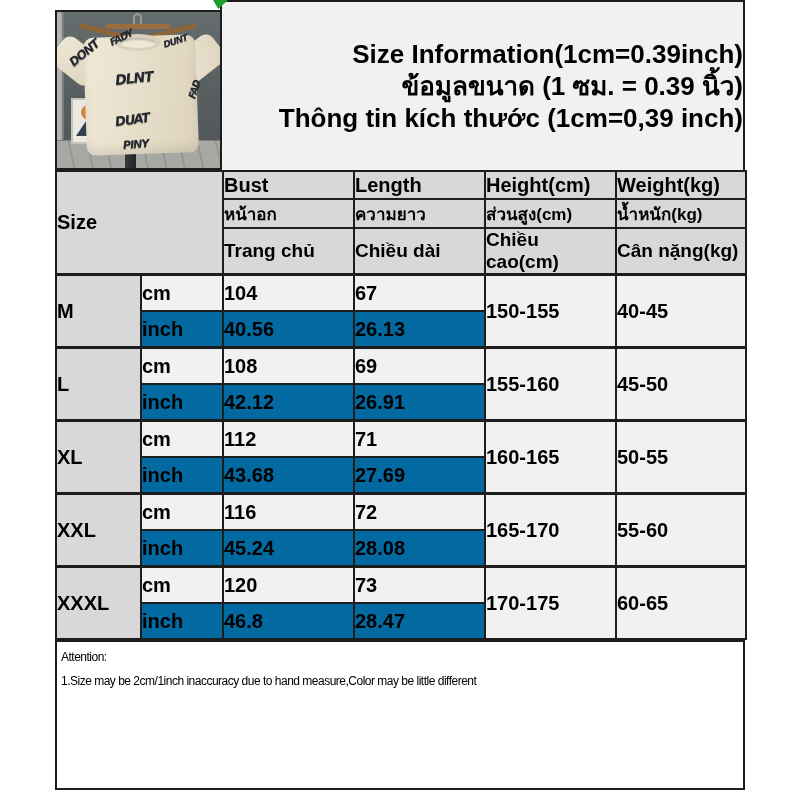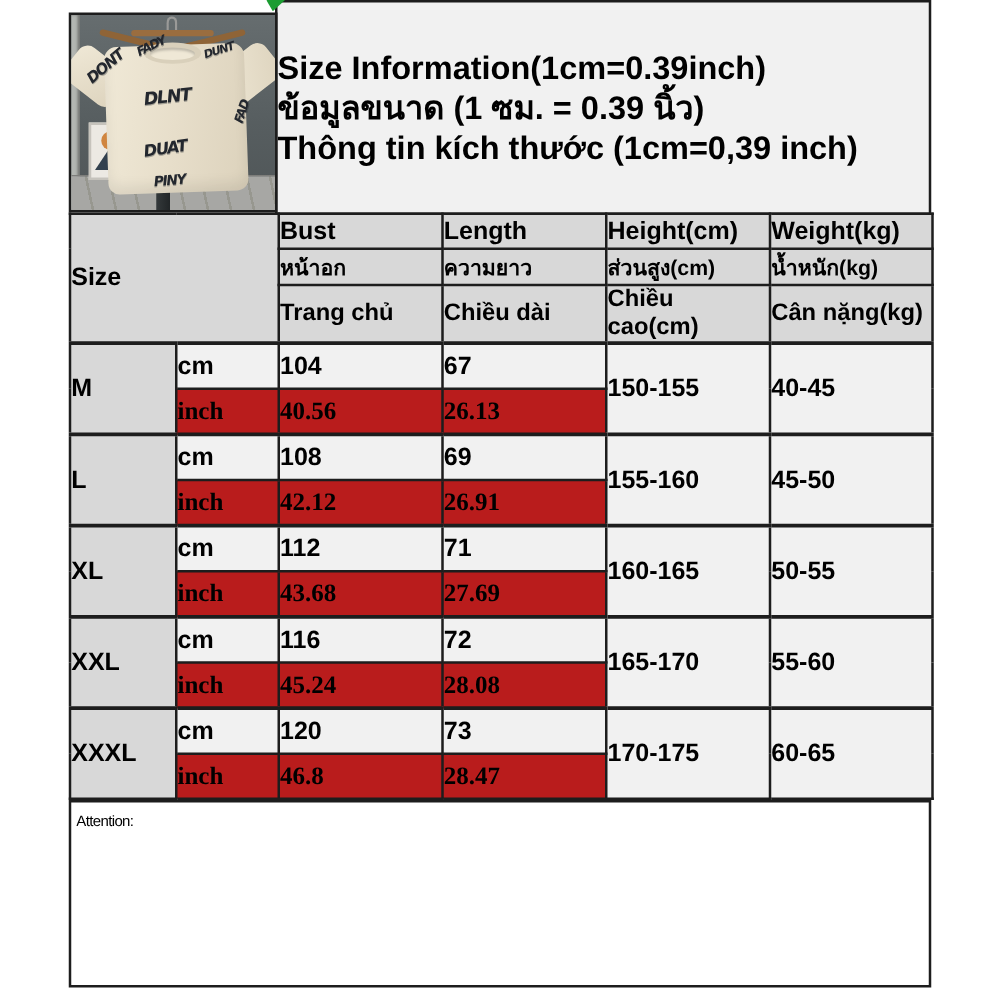--- a/index.html
+++ b/index.html
@@ -47,37 +47,37 @@
               box-shadow:inset 0 -6px 10px rgba(0,0,0,.08);}
   .collar{left:58px;top:22px;width:46px;height:17px;border-radius:50%;background:#d9d0bb;}
   .collar-in{left:5px;top:4px;width:36px;height:10px;border-radius:50%;background:#efe8d6;
              box-shadow:inset 0 2px 2px rgba(0,0,0,.2);}
   .print{position:absolute;font-weight:bold;font-style:italic;color:#23272e;
          letter-spacing:-1px;font-family:"DejaVu Sans","Liberation Sans",sans-serif;
          text-shadow:0 1px 0 rgba(35,39,46,.35);white-space:nowrap;}
 
   
   .title-box{left:220px;top:0;width:525px;height:172px;border:2px solid #1d1d1d;
-             background:#f1f1f1;text-align:left;padding-top:36px;}
+             background:#f1f1f1;text-align:right;padding-top:36px;}
   .title-line{font-weight:bold;font-size:26px;line-height:32px;color:#000;}
 
   
   table.size-table{position:absolute;left:55px;top:170px;width:690px;
                    border-collapse:collapse;table-layout:fixed;
                    font-family:"Liberation Sans","DejaVu Sans",sans-serif;}
   .size-table td{border:2px solid #1d1d1d;text-align:left;vertical-align:middle;
                  padding:0;font-weight:bold;color:#000;}
   .hrow td{height:26px;background:#d8d8d8;font-size:20px;}
   .hrow.th-row td{font-size:17px;margin-top:43px;}
   .hrow.vi-row td{font-size:19px;}
   .size-head{font-size:40px;background:#d8d8d8;}
   .brow td{height:34px;font-size:20px;}
   .size-cell{background:#d8d8d8;font-size:21px;}
   .gray{background:#f1f1f1;}
-  .white{background:#b91c1c;font-family:Liberation Serif, serif;}
+  .white{background:#0369a1;}
   .unit{font-size:19px;}
   .sec td{border-top-width:3px;}
 
   
   .attention{left:55px;top:640px;width:690px;height:150px;border:2px solid #1d1d1d;
              background:#ffffff;padding:3px 2px 0 4px;}
   .att-line{font-size:12px;line-height:24px;letter-spacing:-0.5px;color:#000;
             white-space:nowrap;overflow:hidden;}
 </style>
 </head>
@@ -215,13 +215,14 @@
   <tr class="brow">
     <td class="unit white">inch</td>
     <td class="white">46.8</td>
     <td class="white">28.47</td>
   </tr>
 </tbody>
   </table>
 
 <div class="abs attention">
   <div class="att-line">Attention:</div>
+  <div class="att-line">1.Size may be 2cm/1inch inaccuracy due to hand measure,Color may be little different</div>
 </div>
 
 </body></html>

